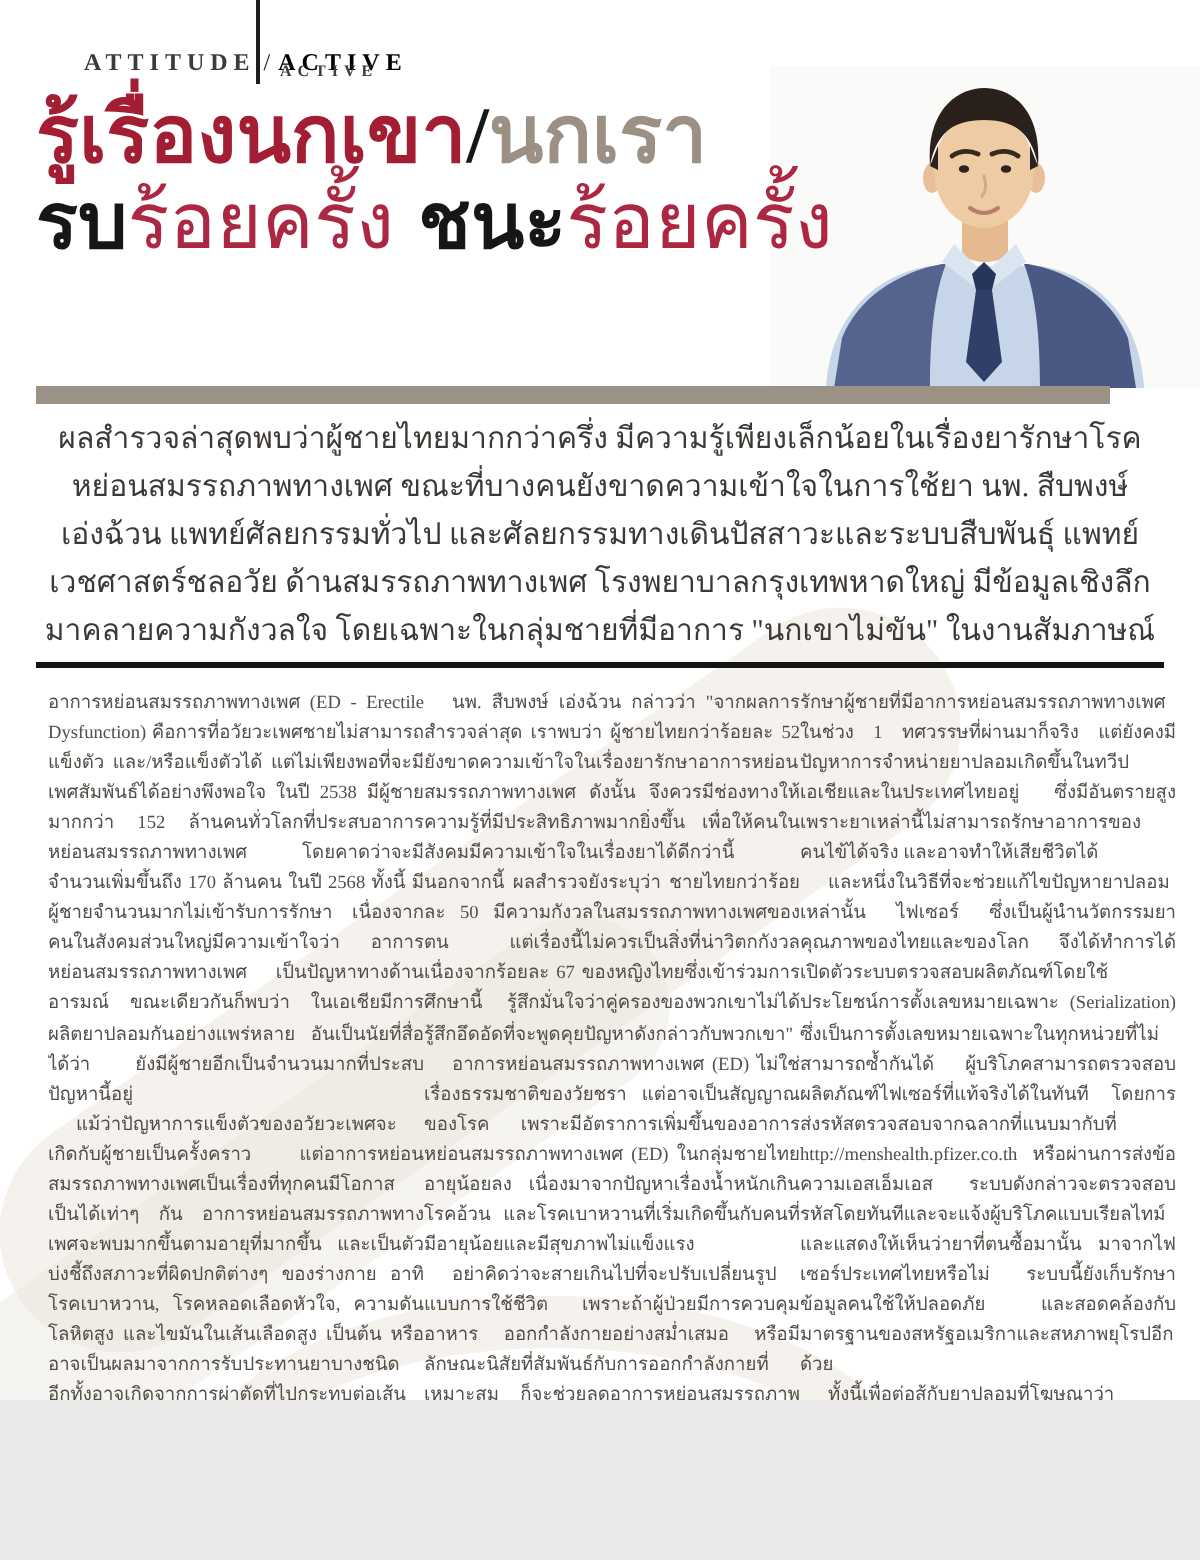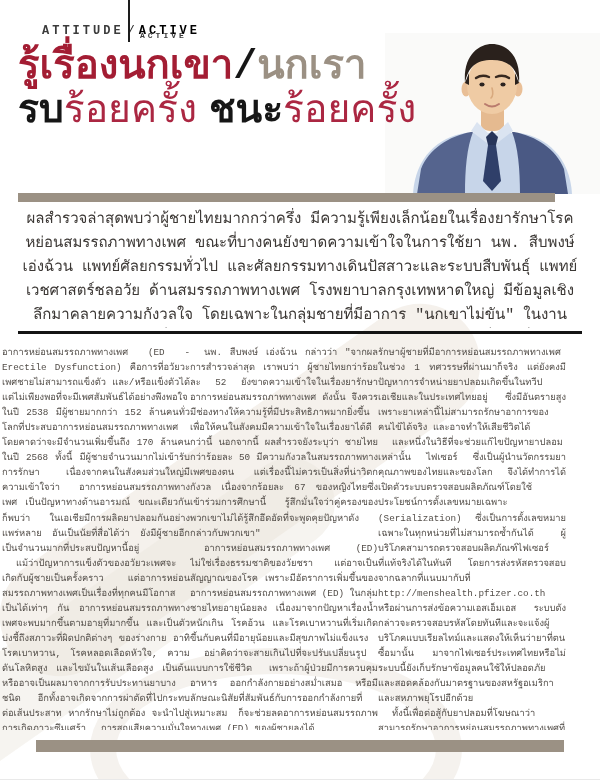--- a/index.html
+++ b/index.html
@@ -1,19 +1,19 @@
 <!DOCTYPE html>
 <html><head>
 <meta charset="utf-8">
 <style>
   html,body{margin:0;padding:0;background:#e9e9e9;}
   #page{
-    position:relative;width:600px;height:779px;background:#ffffff;
+    position:relative;width:600px;height:700px;background:#ffffff;
     overflow:hidden;margin:0 auto;
-    font-family:Liberation Mono, monospace;
+    font-family:Liberation Serif, serif;
   }
   
   .masthead{position:absolute;left:42px;top:24px;display:flex;align-items:baseline;z-index:5;}
   .brand{font-size:12px;font-weight:700;letter-spacing:3px;color:#3b3b3b;}
   .brand-slash{font-size:12px;font-weight:400;color:#1c1c1c;margin:0 4px;}
   .brand-accent{font-size:12px;font-weight:700;letter-spacing:3px;color:#000000;}
   .masthead-divider{position:absolute;left:128px;top:0;width:2px;height:42px;background:#1d1d1d;z-index:5;}
   .section-label{position:absolute;left:140px;top:31px;font-size:8px;font-weight:700;letter-spacing:3px;color:#3b3b3b;z-index:5;}
   
   .headline{position:absolute;left:18px;top:46px;z-index:4;line-height:1.08;}
@@ -30,21 +30,21 @@
   .bar-top{position:absolute;left:18px;top:193px;width:537px;height:9px;background:#9b9184;z-index:3;}
   .rule-black{position:absolute;left:18px;top:331px;width:564px;height:3px;background:#141414;z-index:3;}
   .bar-bottom{position:absolute;left:36px;top:740px;width:528px;height:12px;background:#9b9184;z-index:3;}
   
   .lede{
     position:absolute;left:22px;top:208px;width:556px;height:120px;overflow:hidden;
     font-size:15px;line-height:1.6;text-align:center;color:#3c3835;z-index:4;
   }
   
   .columns{
-    position:absolute;left:2px;top:345px;width:564px;height:385px;
+    position:absolute;left:24px;top:345px;width:564px;height:385px;
     display:flex;gap:0;z-index:4;
   }
   .col{flex:1;overflow:hidden;text-align:justify;}
   .para{margin:0;font-size:9.3px;line-height:1.62;color:#524d48;text-indent:14px;}
   .para.noindent{text-indent:0;}
   
   .wm{position:absolute;z-index:1;background:#ece6dd;}
   .wm-a{left:-40px;top:430px;width:560px;height:120px;transform:rotate(-35deg);border-radius:70px;opacity:.55;}
   .wm-b{left:-110px;top:570px;width:480px;height:90px;transform:rotate(-35deg);border-radius:60px;opacity:.45;}
   .wm-c{left:90px;top:648px;width:320px;height:150px;border-radius:50%;background:transparent;border:26px solid #ece6dd;opacity:.5;}

